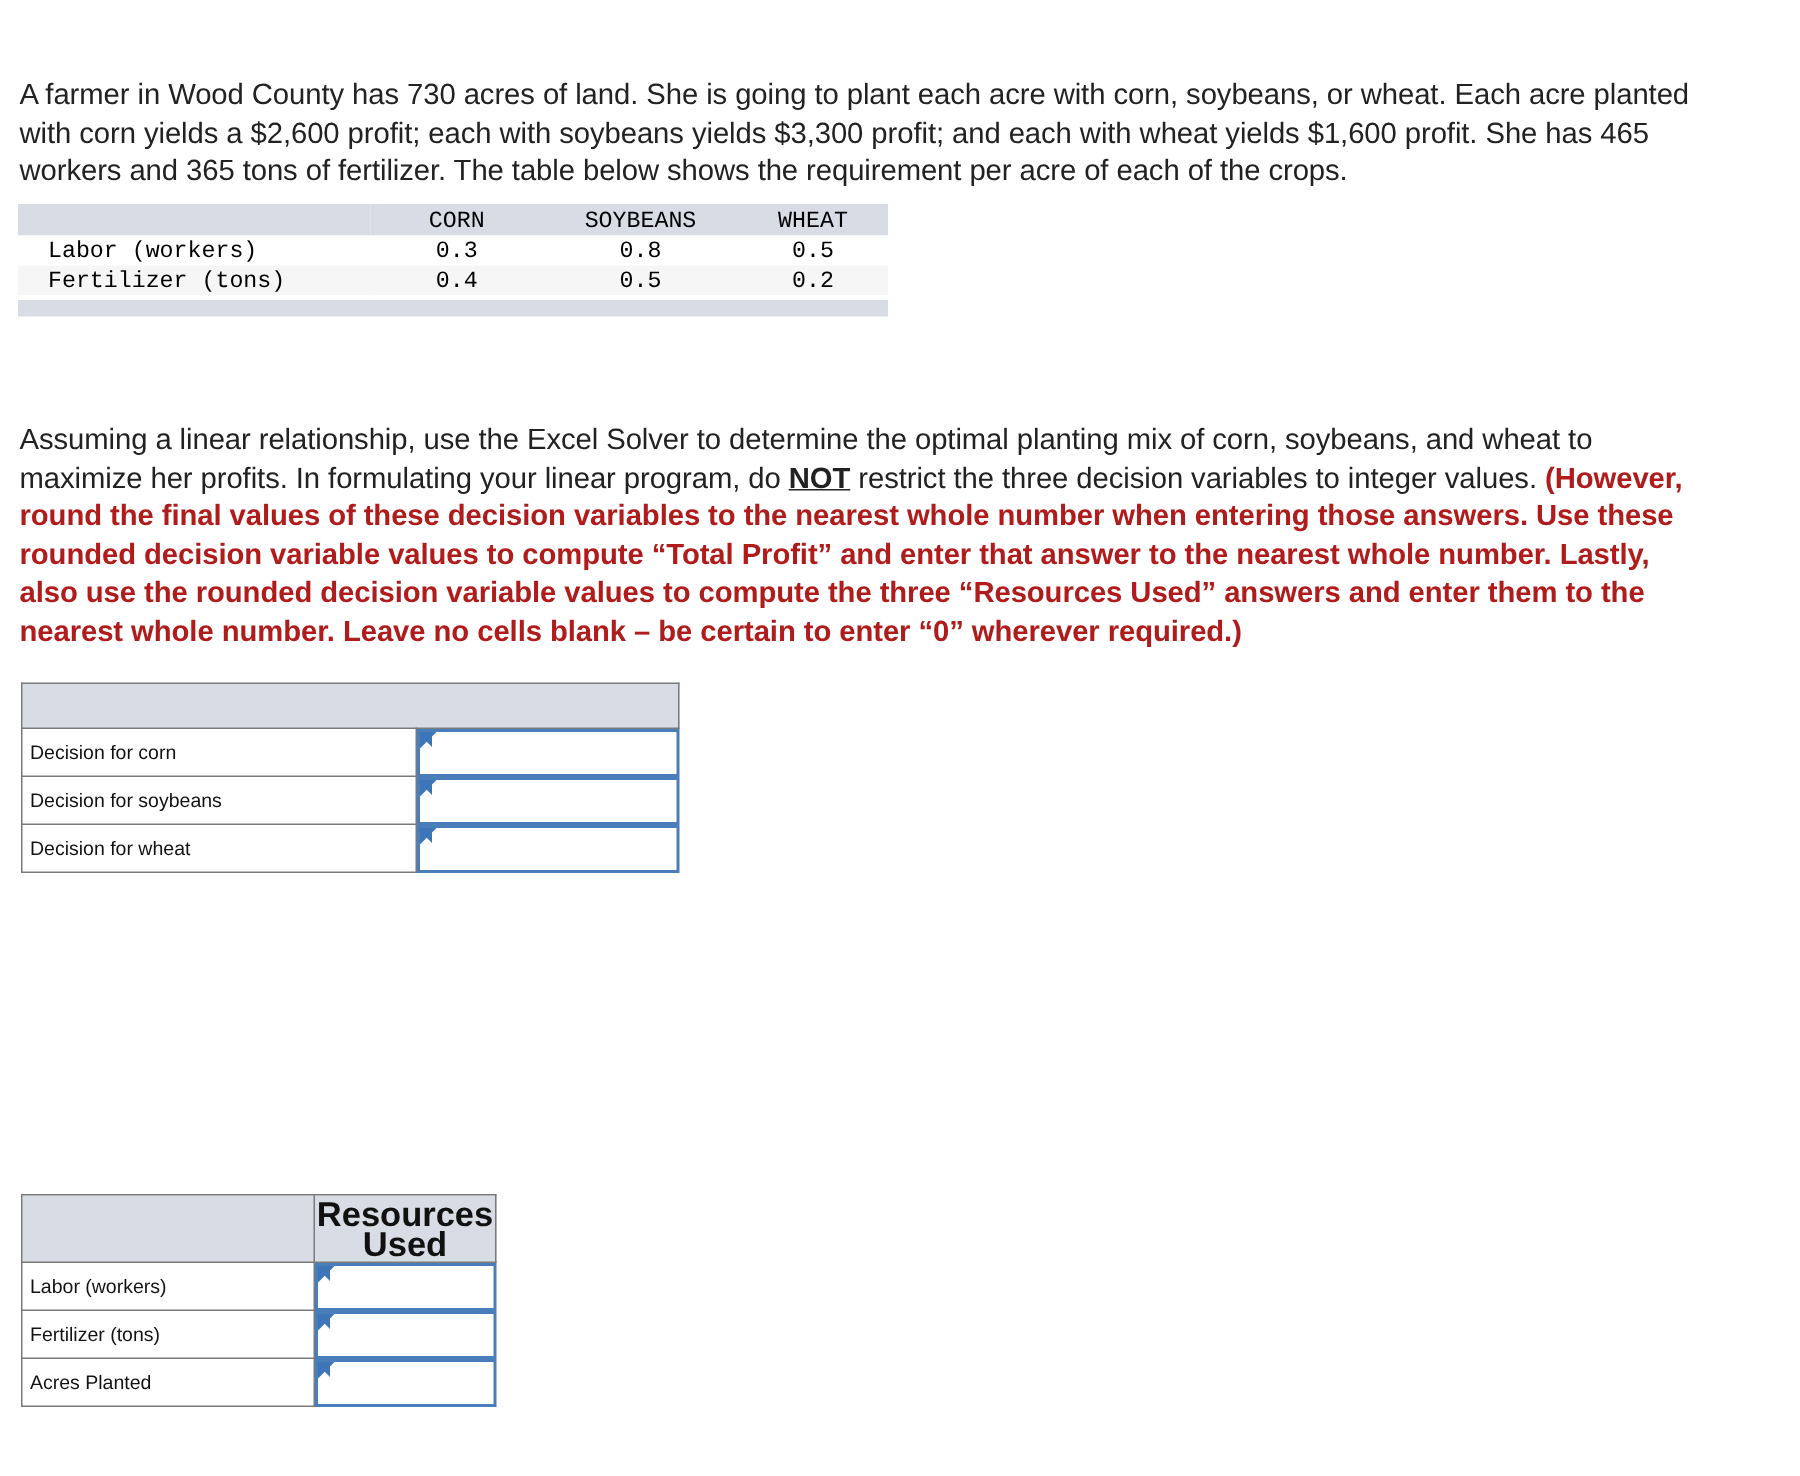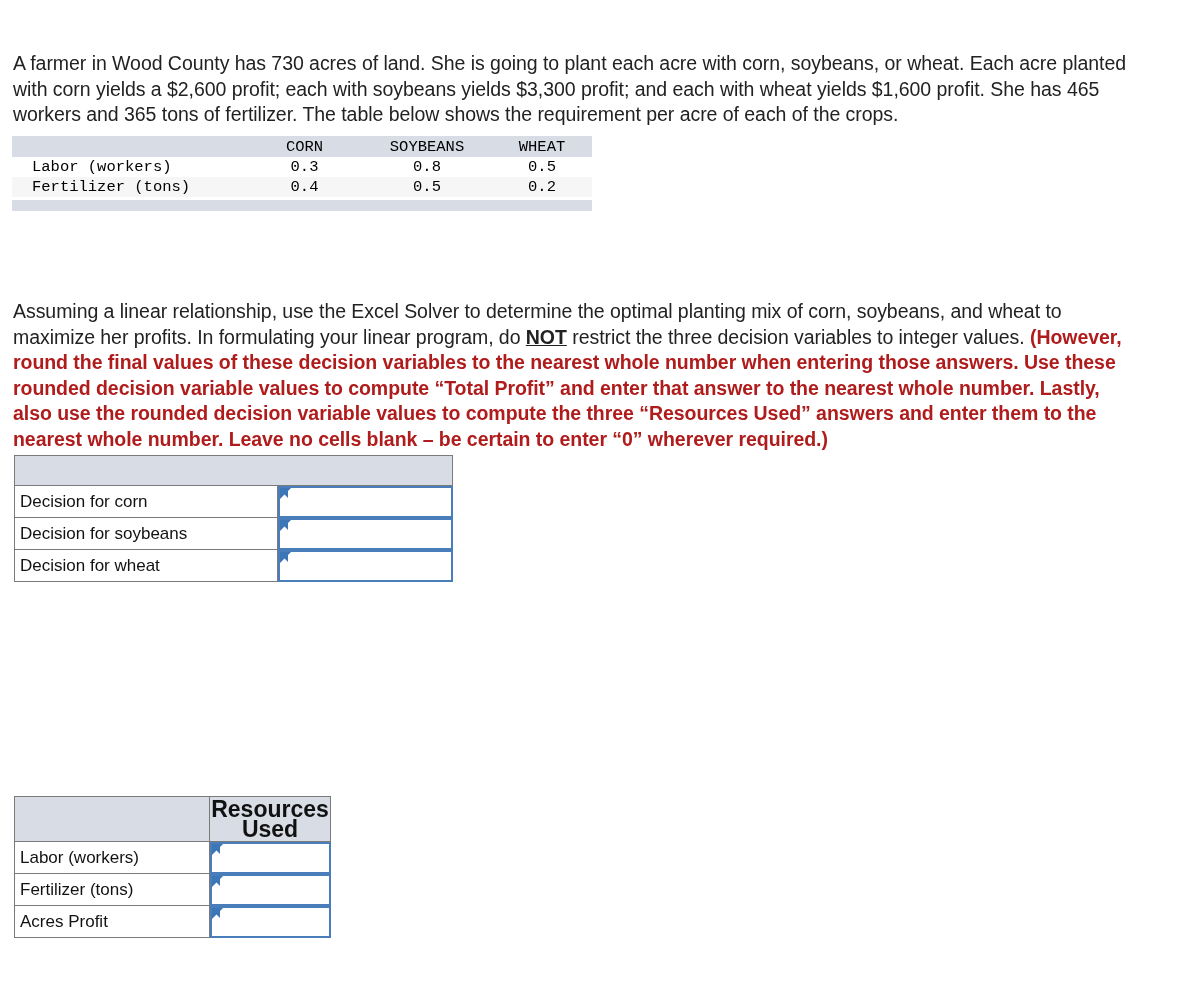--- a/index.html
+++ b/index.html
@@ -26,21 +26,21 @@
   }
   #intro-paragraph {
     position: absolute;
     left: 13px;
     top: 11px;
     width: 1128px;
   }
   #instructions-paragraph {
     position: absolute;
     left: 13px;
-    top: 259px;
+    top: 241px;
     width: 1128px;
   }
   .not-emph {
     font-weight: bold;
     text-decoration: underline;
   }
   .red-note {
     color: #b01b1b;
     font-weight: bold;
   }
@@ -94,21 +94,21 @@
     position: absolute;
     border-collapse: collapse;
     table-layout: fixed;
   }
   .answer-table td {
     border: 1px solid #7a7a7a;
     padding: 0;
     vertical-align: middle;
   }
   .answer-table td.label-cell {
-    font-size: 17px;
+    font-size: 13px;
     color: #121212;
     padding-left: 5px;
     background: #ffffff;
     white-space: nowrap;
   }
   .answer-table td.header-cell {
     background: #d7dce5;
     font-size: 23px;
     font-weight: bold;
     color: #111111;
@@ -295,21 +295,21 @@
       <td class="label-cell">Fertilizer (tons)</td>
       <td class="input-cell">
         <div class="input-box">
           <span class="corner-flag"></span>
           <input type="text" value="" style="">
         </div>
       </td>
     </tr>
 
     <tr class="rs-data-row">
-      <td class="label-cell">Acres Profit</td>
+      <td class="label-cell">Acres Planted</td>
       <td class="input-cell">
         <div class="input-box">
           <span class="corner-flag"></span>
           <input type="text" value="" style="">
         </div>
       </td>
     </tr>
   </tbody>
 </table>
 

